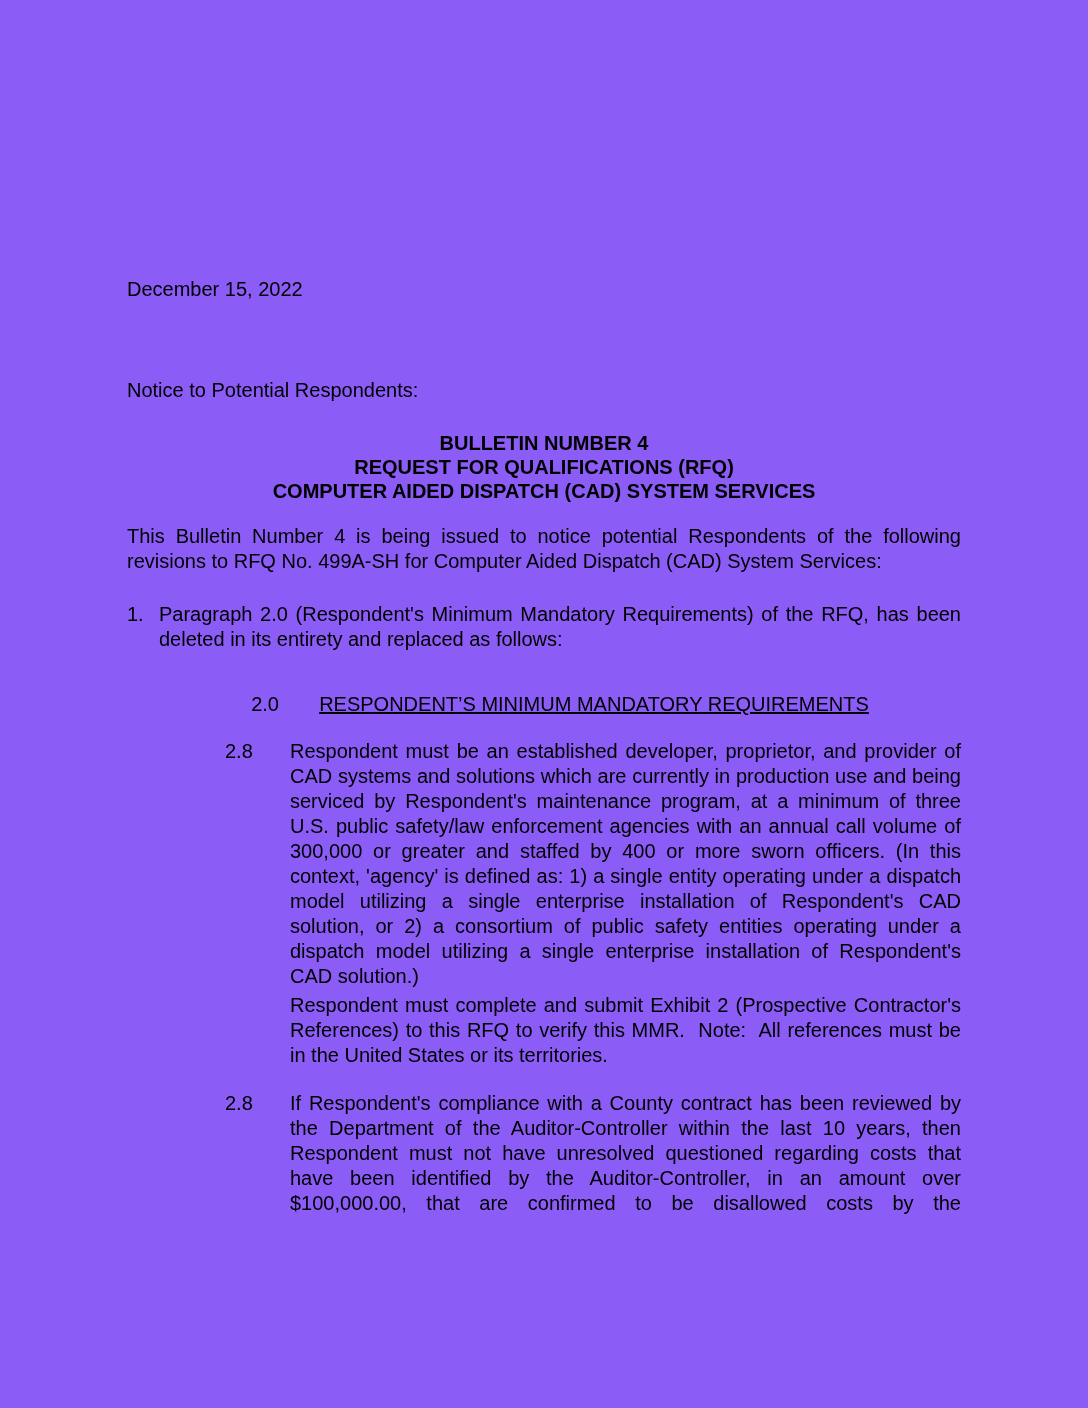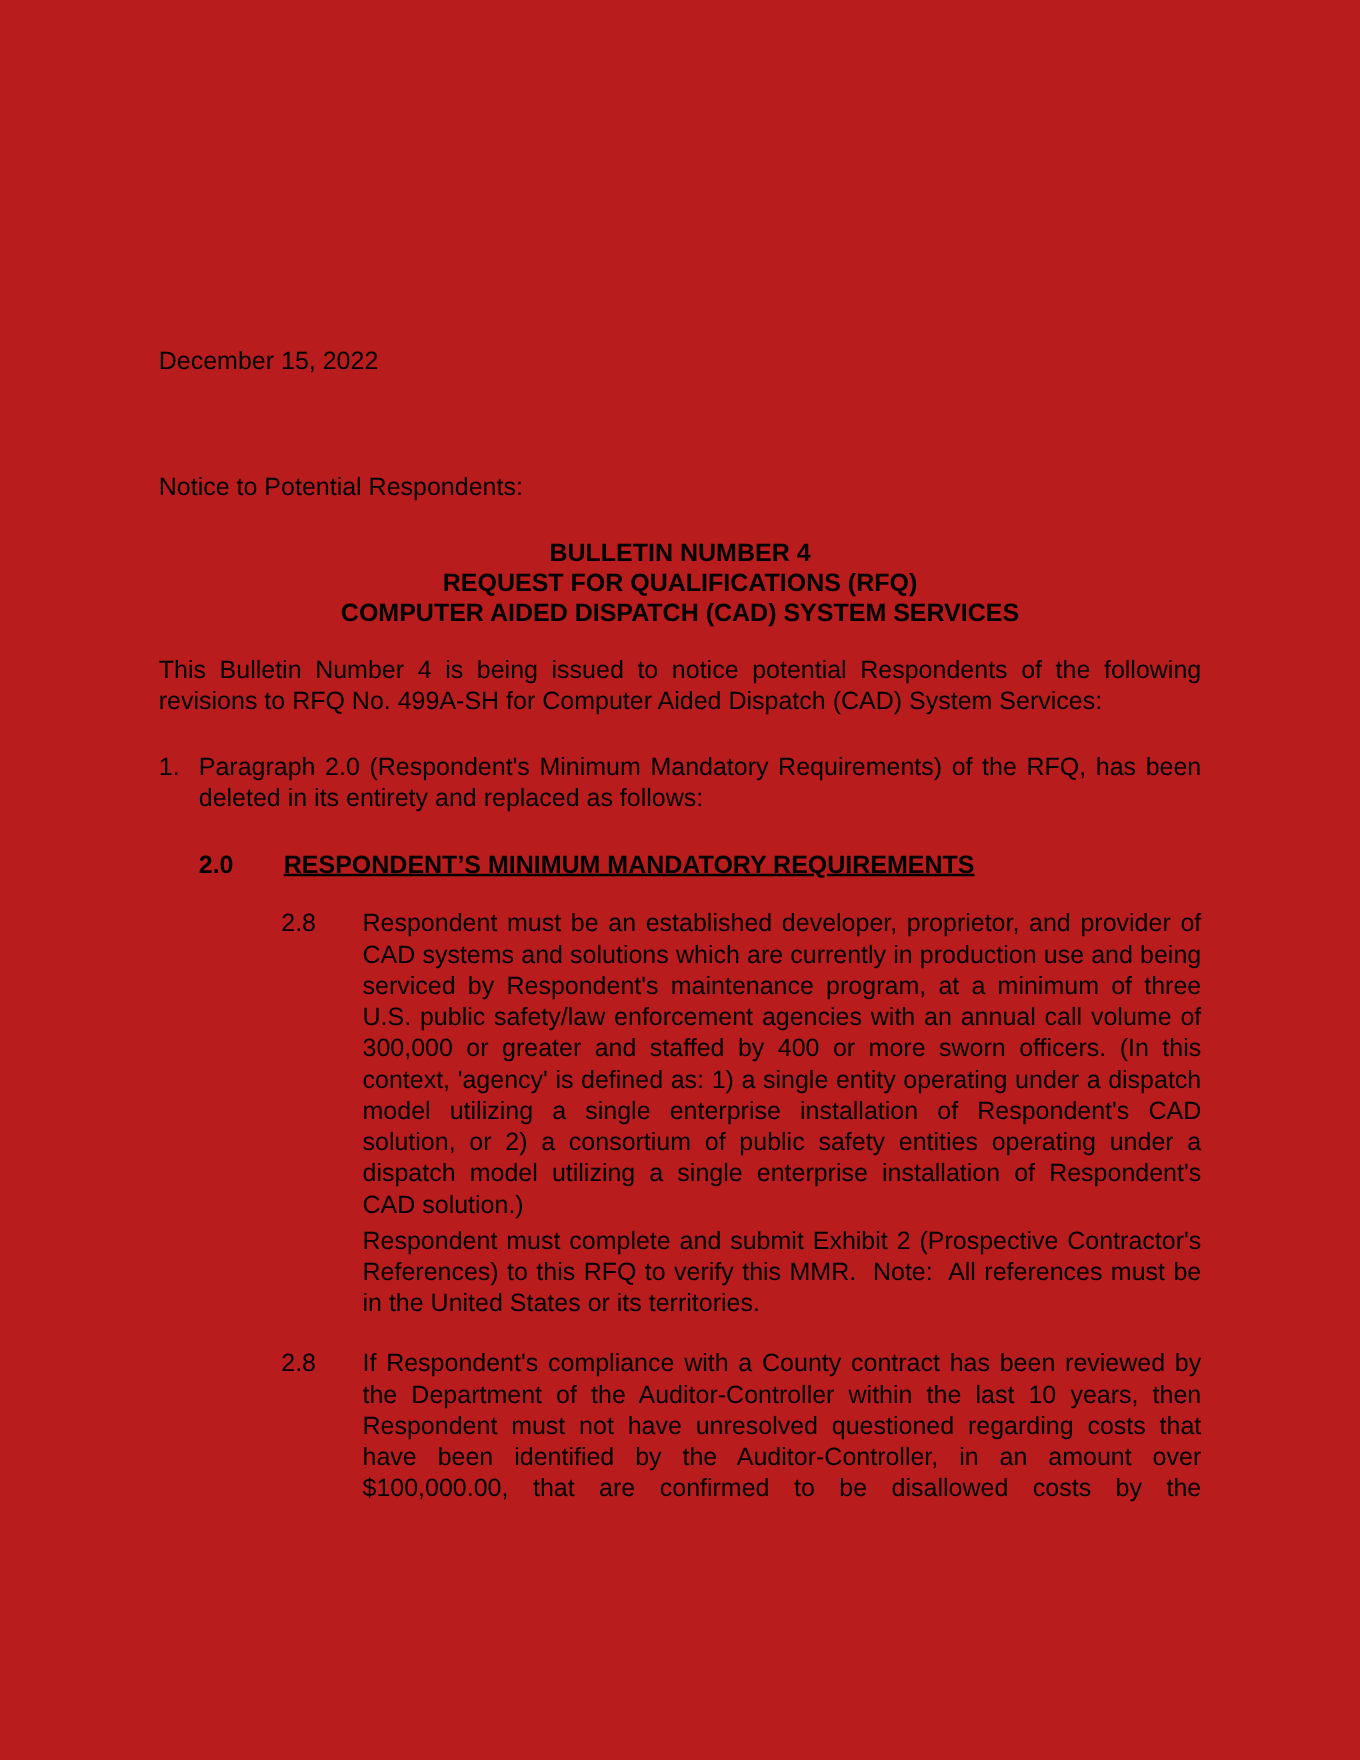--- a/index.html
+++ b/index.html
@@ -6,21 +6,21 @@
     margin: 0;
     padding: 0;
     background: #ffffff;
   }
   .page {
     position: relative;
     width: 1088px;
     height: 1408px;
     box-sizing: border-box;
     padding: 277px 127px 0 127px;
-    background: #b91c1c;
+    background: #8b5cf6;
     font-family: "Liberation Sans", "DejaVu Sans", sans-serif;
     font-size: 20px;
     line-height: 25px;
     color: #000000;
     overflow: hidden;
   }
   .date-line { margin: 0; }
   .salutation { margin-top: 76px; }
   .title-block {
     margin-top: 28px;
@@ -37,24 +37,25 @@
     margin-top: 28px;
     display: flex;
   }
   .numbered-item .num { flex: 0 0 32px; }
   .numbered-item .item-text {
     flex: 1;
     text-align: justify;
     white-space: pre-wrap;
   }
   .section-heading {
-    margin-top: 28px;
+    margin-top: 40px;
     margin-left: 32px;
     display: flex;
-    font-weight: bold;
+    font-weight: normal;
+    justify-content: center;
   }
   .section-heading .sec-num { flex: 0 0 68px; }
   .section-heading .sec-title { text-decoration: underline; }
   .subsection {
     display: flex;
     margin-left: 98px;
   }
   .subsection-21 { margin-top: 22px; }
   .subsection-22 { margin-top: 23px; }
   .sub-num { flex: 0 0 65px; }

